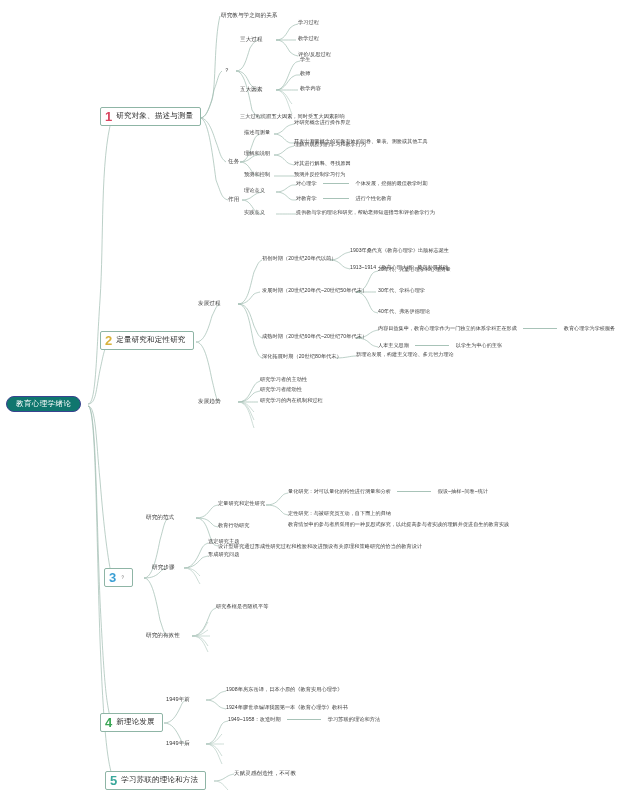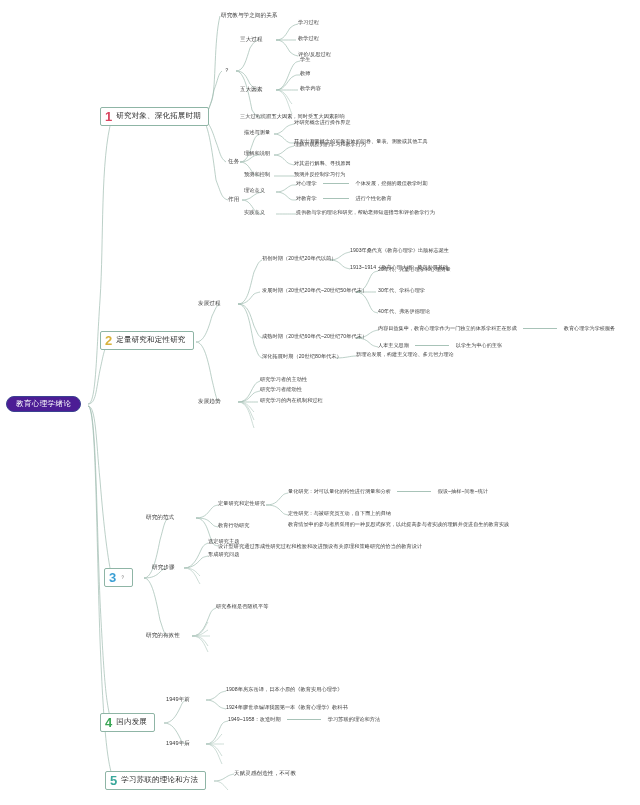--- a/index.html
+++ b/index.html
@@ -11,21 +11,21 @@
   #canvas{position:absolute;inset:0;width:640px;height:805px;}
   svg.links{position:absolute;left:0;top:0;width:640px;height:805px;pointer-events:none;}
   svg.links path{fill:none;stroke:#9fbcb0;stroke-width:.7;}
   svg.links path.stub{stroke:#b9cfc6;}
 
   .node{position:absolute;white-space:nowrap;line-height:1.1;}
 
   
   .root{
     left:6px;top:396px;
-    background:#4c1d95;color:#ffffff;
+    background:#0f766e;color:#ffffff;
     border:1px solid #3a4290;border-radius:9px;
     padding:3px 9px;font-size:7.5px;letter-spacing:.4px;
   }
 
   
   .l1{
     background:#ffffff;border:1px solid #8fb5a6;
     padding:2px 7px 2px 4px;border-radius:2px;
     font-size:7.5px;display:flex;align-items:center;gap:4px;
   }
@@ -160,33 +160,33 @@
     <path d="M214 781 C 222 781, 224 778, 228 776 C 230 775, 230 775, 234 774"></path>
     <path class="stub" d="M214 781 C 222 781, 224 786, 228 790"></path>
   </svg>
 
   <div class="node root">
     <span>教育心理学绪论</span>
   </div>
 
   <div class="node l1 n1">
     <span class="num">1</span>
-    <span class="lbl">研究对象、深化拓展时期</span>
+    <span class="lbl">研究对象、描述与测量</span>
   </div>
   <div class="node l1 n2">
     <span class="num">2</span>
     <span class="lbl">定量研究和定性研究</span>
   </div>
   <div class="node l1 n3">
     <span class="num">3</span>
     <span class="lbl">？</span>
   </div>
   <div class="node l1 n4">
     <span class="num">4</span>
-    <span class="lbl">国内发展</span>
+    <span class="lbl">新理论发展</span>
   </div>
   <div class="node l1 n5">
     <span class="num">5</span>
     <span class="lbl">学习苏联的理论和方法</span>
   </div>
 
   <div class="node t l2" style="left:221px;top:12px;">研究教与学之间的关系</div>
   <div class="node t l2" style="left:224px;top:67px;">？</div>
 
   <div class="node t l2" style="left:240px;top:36px;">三大过程</div>

